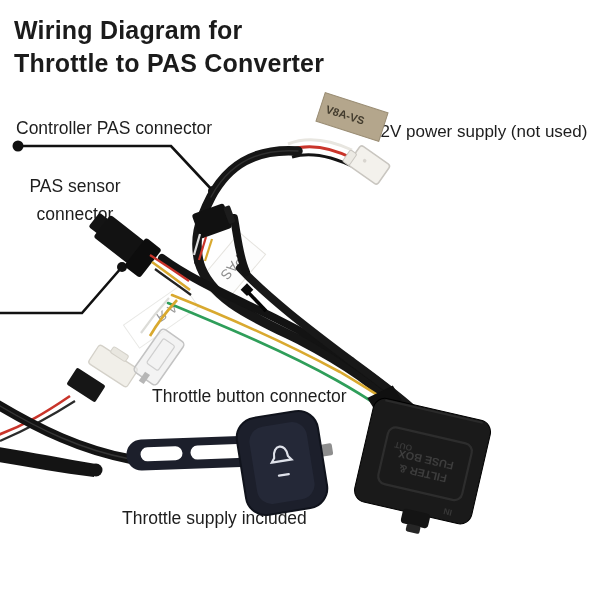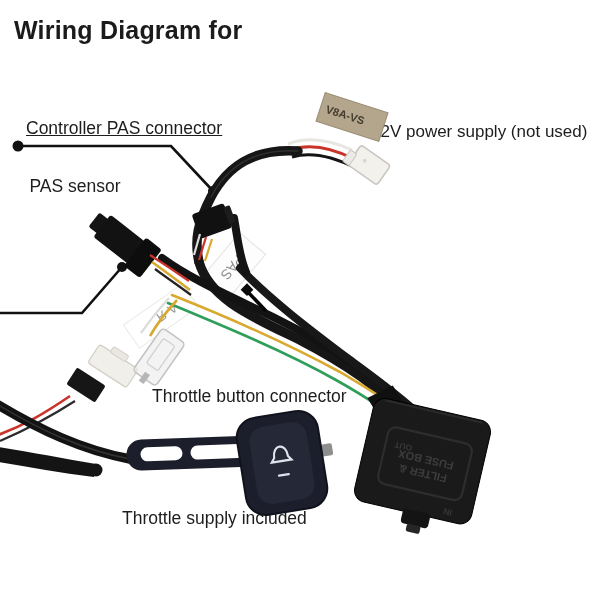--- a/index.html
+++ b/index.html
@@ -1,43 +1,45 @@
 <!DOCTYPE html>
 <html><head>
 <meta charset="utf-8">
 <style>
   html,body{margin:0;padding:0;background:#ffffff;}
   .page{position:relative;width:600px;height:600px;background:#ffffff;overflow:hidden;
         font-family:"Liberation Sans",sans-serif;color:#1b1b1b;padding-left:32px;}
   .title{position:absolute;left:14px;top:14px;font-size:25px;line-height:33px;
          font-weight:bold;letter-spacing:.2px;color:#1b1b1b;}
   .lbl{position:absolute;font-size:17.5px;color:#1d1d1d;white-space:nowrap;}
-  .lbl-controller{left:26px;top:118px;text-decoration:underline;}
+  .lbl-controller{left:16px;top:118px;}
   .lbl-12v{left:371px;top:122px;font-size:17px;}
   .lbl-pas{left:20px;top:172px;width:110px;text-align:center;line-height:28px;white-space:normal;}
   .lbl-throttle-conn{left:112px;top:386px;margin-left:40px;}
   .lbl-throttle-incl{left:122px;top:508px;}
   svg{position:absolute;left:0;top:0;}
   text{font-family:"Liberation Sans",sans-serif;}
 </style>
 </head>
 <body>
 
 <div class="page">
 
   <div class="title">
     <div>Wiring Diagram for</div>
+    <div>Throttle to PAS Converter</div>
   </div>
 
   <div class="lbl lbl-controller">Controller PAS connector</div>
 
   <div class="lbl lbl-12v">12V power supply (not used)</div>
 
   <div class="lbl lbl-pas">
     <div>PAS sensor</div>
+    <div>connector</div>
   </div>
 
   <div class="lbl lbl-throttle-conn">Throttle button connector</div>
 
   <div class="lbl lbl-throttle-incl">Throttle supply included</div>
 
   <svg width="600" height="600" viewBox="0 0 600 600">
 
     <g>
       <circle cx="18" cy="146" r="5.5" fill="#111"></circle>

